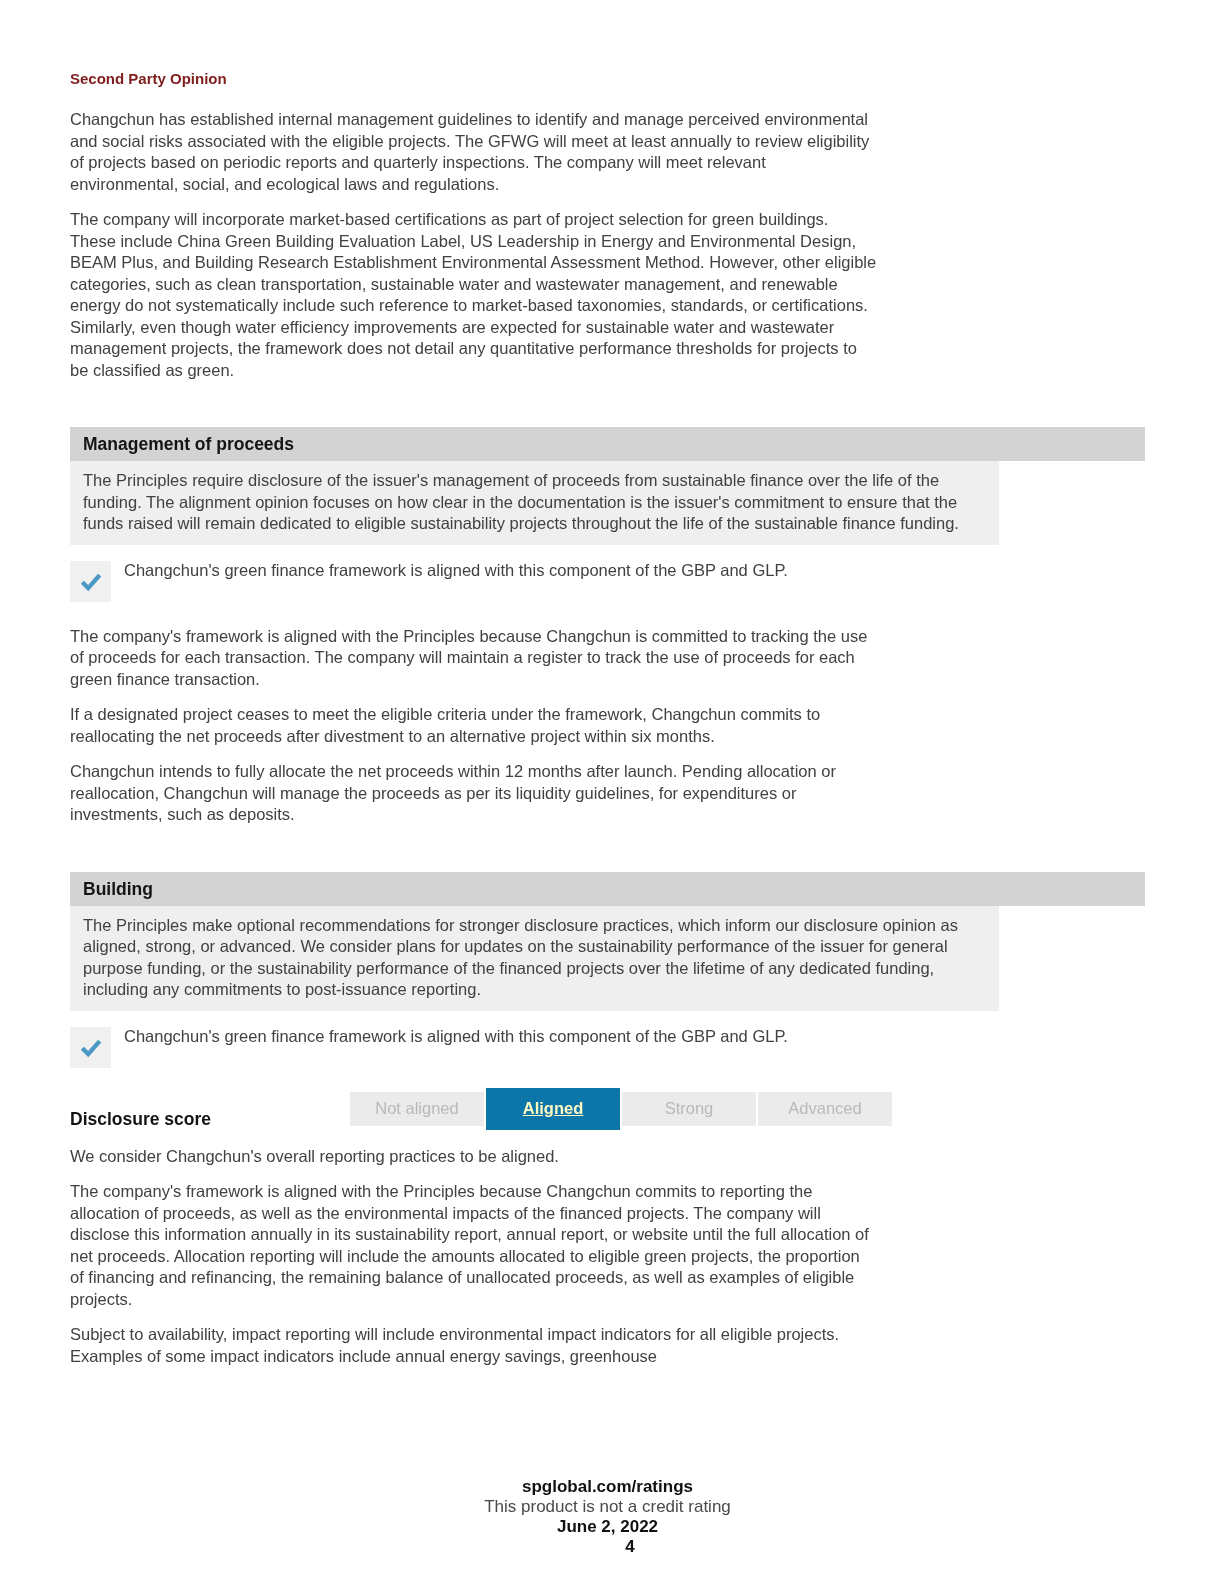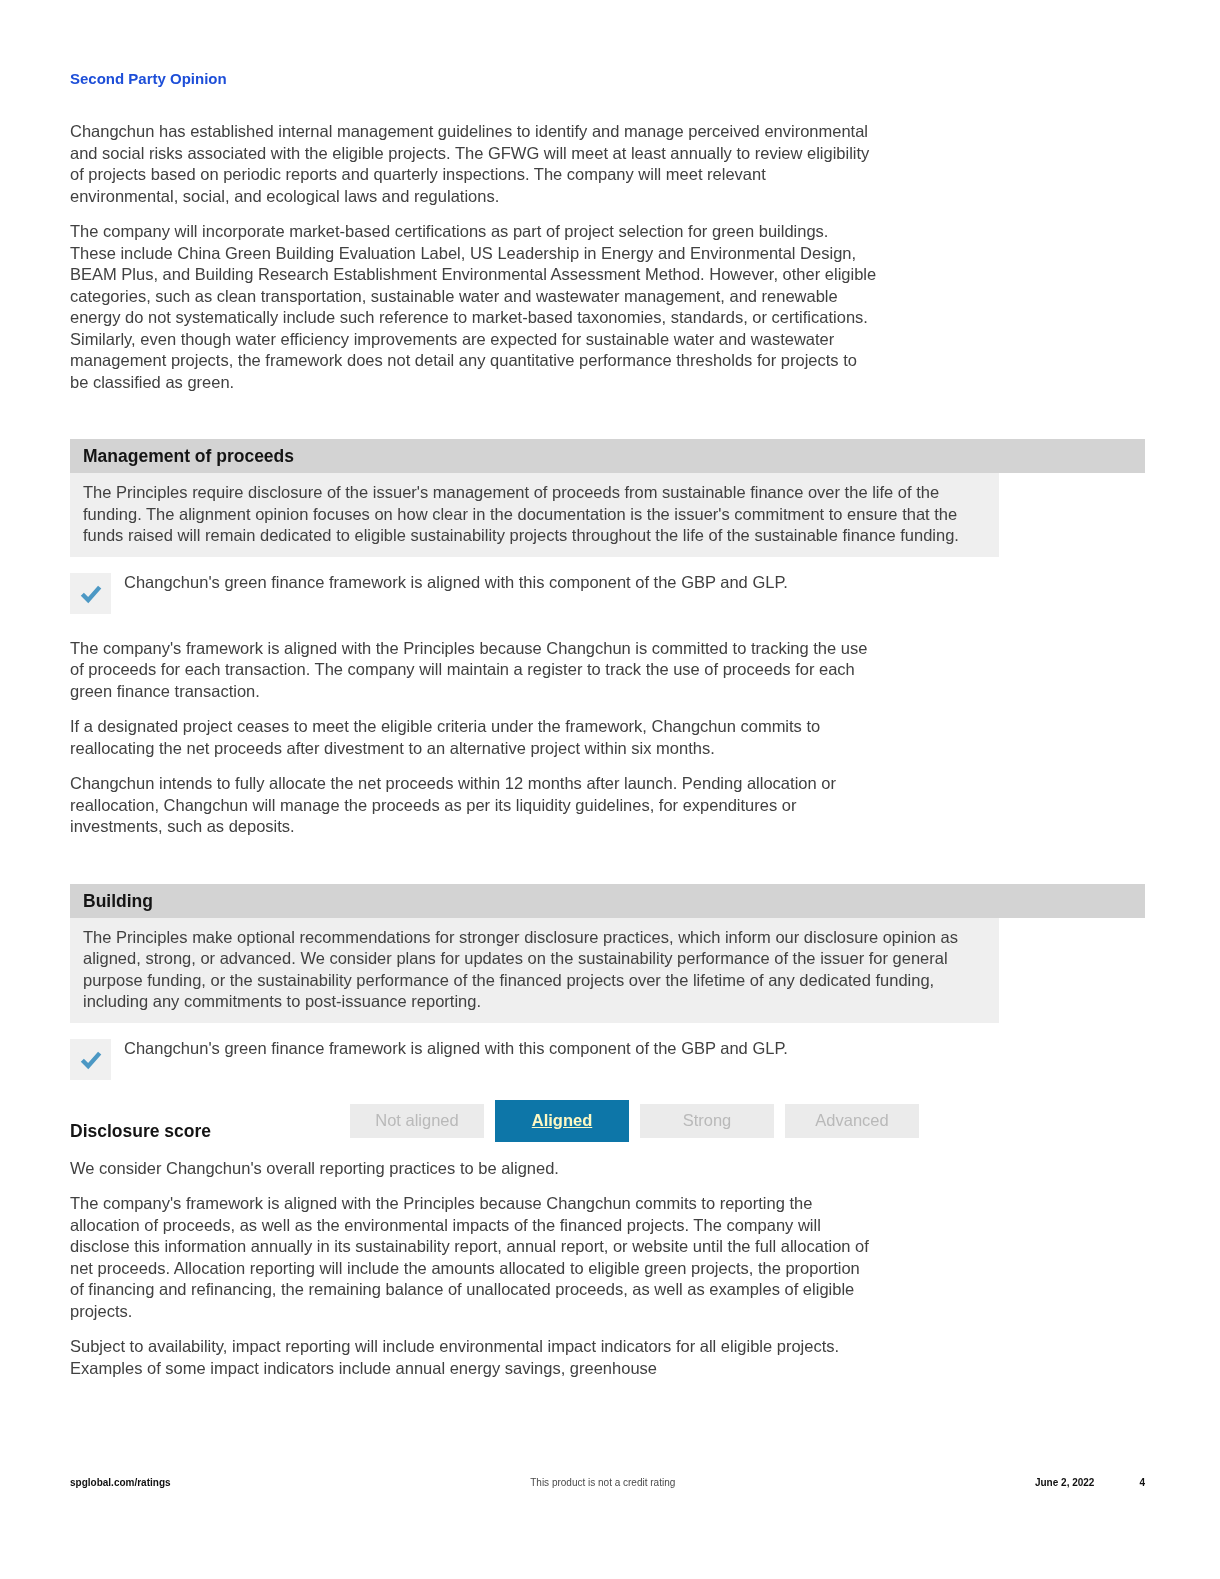--- a/index.html
+++ b/index.html
@@ -7,22 +7,22 @@
   body {
     width: 1220px; height: 1579px;
     position: relative;
     font-family: "Liberation Sans", "DejaVu Sans", sans-serif;
     color: #414141;
     overflow: hidden;
   }
   .page { padding: 70px 75px 0 70px; }
 
   .doc-header {
-    font-size: 15px; font-weight: bold; color: #1d4ed8;
-    margin-bottom: 34px;
+    font-size: 15px; font-weight: bold; color: #7f1d1d;
+    margin-bottom: 22px;
   }
 
   p.body-text {
     font-size: 16.5px; line-height: 21.5px;
     max-width: 808px;
     margin-bottom: 14px;
     color: #414141;
   }
 
   .section { margin-top: 46px; }
@@ -63,40 +63,41 @@
     display: flex; align-items: flex-end;
     height: 44px;
   }
   .score-label {
     width: 280px;
     font-size: 17.5px; font-weight: bold; color: #141414;
   }
   .score-buttons { display: flex; align-items: center; }
   .score-btn {
     width: 134px; height: 34px;
-    margin-right: 11px;
+    margin-right: 2px;
     background: #ebebeb;
     color: #b9b9b9;
     font-size: 16.5px;
     display: flex; align-items: center; justify-content: center;
     cursor: default;
   }
   .score-btn.selected {
     height: 42px;
     background: #0d76a8;
     color: #fef9c3;
     font-weight: bold;
     text-decoration: underline;
   }
 
   .footer {
     position: absolute;
     left: 70px; right: 75px; top: 1477px;
     display: flex; align-items: center;
-    font-size: 10px;
+    font-size: 17px;
+    flex-direction: column;
   }
   .footer-left { font-weight: bold; color: #111; }
   .footer-center {
     flex: 1; text-align: center; color: #4a4a4a;
   }
   .footer-date { font-weight: bold; color: #111; }
   .footer-page { font-weight: bold; color: #111; margin-left: 45px; }
 </style>
 </head>
 <body>

